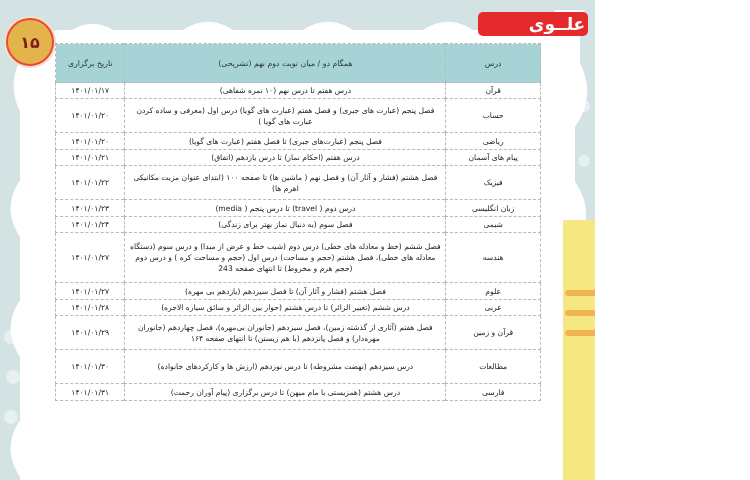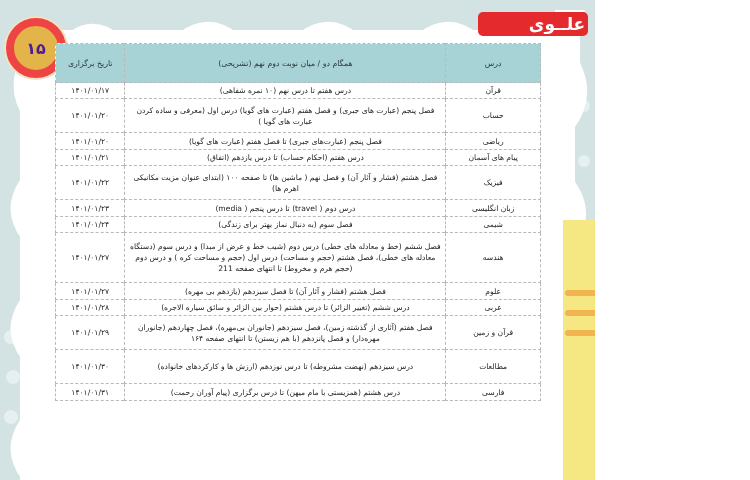--- a/index.html
+++ b/index.html
@@ -22,23 +22,23 @@
   .dot { position:absolute; border-radius:50%; background:rgba(255,255,255,0.45); }
   .yellow-strip {
     position:absolute; left:563px; top:220px; width:32px; height:260px;
     background:#f5e882;
   }
   .stripe { position:absolute; left:565px; width:30px; height:6px; background:#f0b450; border-radius:6px 0 0 6px; }
 
   .badge {
     position:absolute; left:6px; top:18px; width:44px; height:44px;
     border-radius:50%; background:#e2b44a;
-    border:8px solid #ef4444; box-shadow:0 0 0 2px #efe3c4;
+    border:2px solid #ef4444; box-shadow:0 0 0 2px #efe3c4;
     display:flex; align-items:center; justify-content:center;
-    color:#4c1d95; font-weight:bold; font-size:16px;
+    color:#7f1d1d; font-weight:bold; font-size:16px;
   }
   .brand {
     position:absolute; left:478px; top:12px; width:62px; height:24px;
     background:#e52a2e; border-radius:5px;
     color:#fff; font-weight:bold; font-size:17px;
     display:flex; align-items:center; justify-content:center;
     direction:rtl;
     padding-left:48px;
   }
 
@@ -109,41 +109,41 @@
         <td>فصل پنجم (عبارت های جبری) و فصل هفتم (عبارت های گویا) درس اول (معرفی و ساده کردن عبارت های گویا )</td>
         <td class="date">۱۴۰۱/۰۱/۲۰</td>
       </tr>
       <tr style="height:17px">
         <td>ریاضی</td>
         <td>فصل پنجم (عبارت‌های جبری) تا فصل هفتم (عبارت های گویا)</td>
         <td class="date">۱۴۰۱/۰۱/۲۰</td>
       </tr>
       <tr style="height:16px">
         <td>پیام های آسمان</td>
-        <td>درس هفتم (احکام حساب) تا درس یازدهم (اتفاق)</td>
+        <td>درس هفتم (احکام نماز) تا درس یازدهم (اتفاق)</td>
         <td class="date">۱۴۰۱/۰۱/۲۱</td>
       </tr>
       <tr style="height:34px">
         <td>فیزیک</td>
         <td>فصل هشتم (فشار و آثار آن) و فصل نهم ( ماشین ها) تا صفحه ۱۰۰ (ابتدای عنوان مزیت مکانیکی اهرم ها)</td>
         <td class="date">۱۴۰۱/۰۱/۲۲</td>
       </tr>
       <tr style="height:17px">
         <td>زبان انگلیسی</td>
         <td>درس دوم ( travel) تا درس پنجم ( media)</td>
         <td class="date">۱۴۰۱/۰۱/۲۳</td>
       </tr>
       <tr style="height:16px">
         <td>شیمی</td>
         <td>فصل سوم (به دنبال نماز بهتر برای زندگی)</td>
         <td class="date">۱۴۰۱/۰۱/۲۴</td>
       </tr>
       <tr style="height:50px">
         <td>هندسه</td>
-        <td>فصل ششم (خط و معادله های خطی) درس دوم (شیب خط و عرض از مبدا) و درس سوم (دستگاه معادله های خطی)، فصل هشتم (حجم و مساحت) درس اول (حجم و مساحت کره ) و درس دوم (حجم هرم و مخروط) تا انتهای صفحه 211</td>
+        <td>فصل ششم (خط و معادله های خطی) درس دوم (شیب خط و عرض از مبدا) و درس سوم (دستگاه معادله های خطی)، فصل هشتم (حجم و مساحت) درس اول (حجم و مساحت کره ) و درس دوم (حجم هرم و مخروط) تا انتهای صفحه 243</td>
         <td class="date">۱۴۰۱/۰۱/۲۷</td>
       </tr>
       <tr style="height:17px">
         <td>علوم</td>
         <td>فصل هشتم (فشار و آثار آن) تا فصل سیزدهم (یازدهم بی مهره)</td>
         <td class="date">۱۴۰۱/۰۱/۲۷</td>
       </tr>
       <tr style="height:16px">
         <td>عربی</td>
         <td>درس ششم (تغییر الزائر) تا درس هشتم (حوار بین الزائر و سائق سیاره الاجره)</td>

